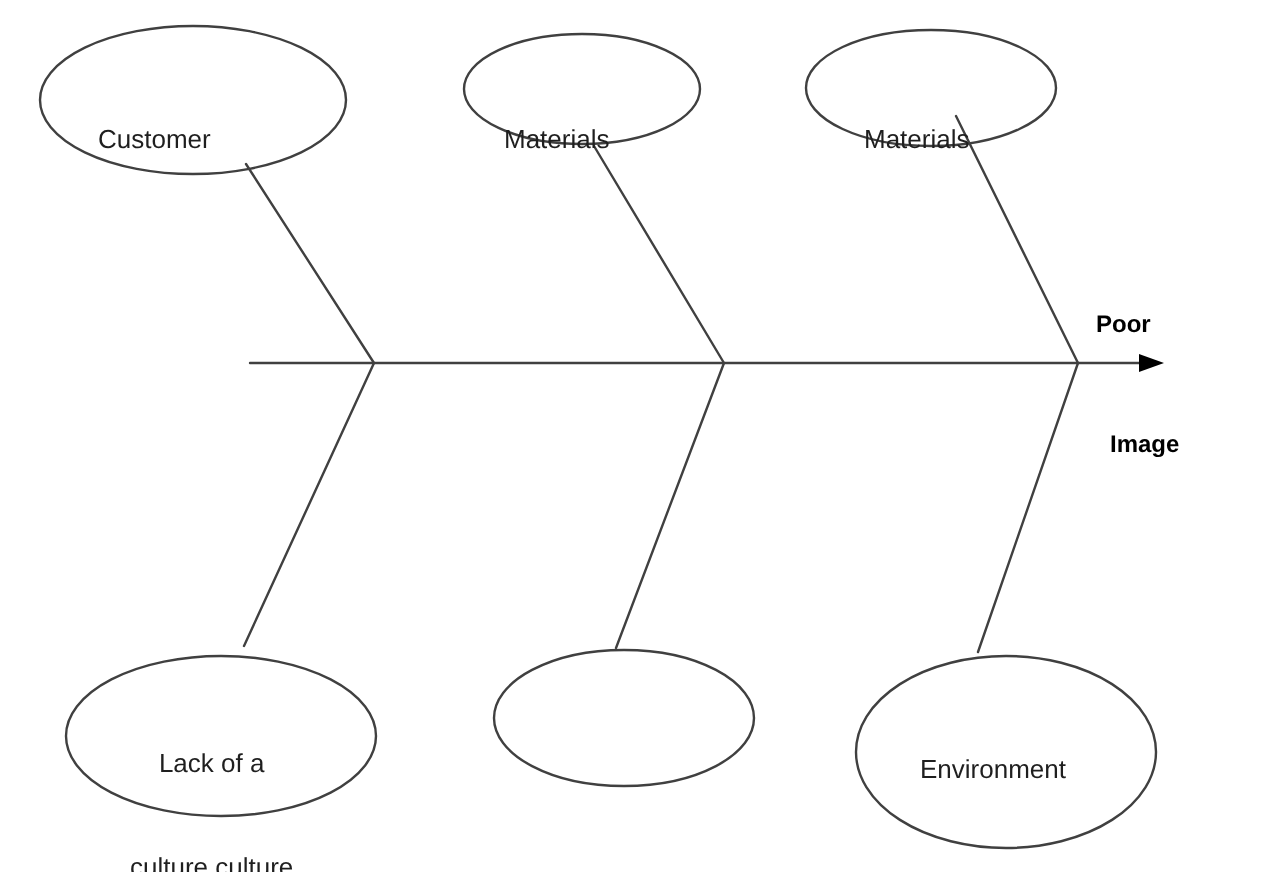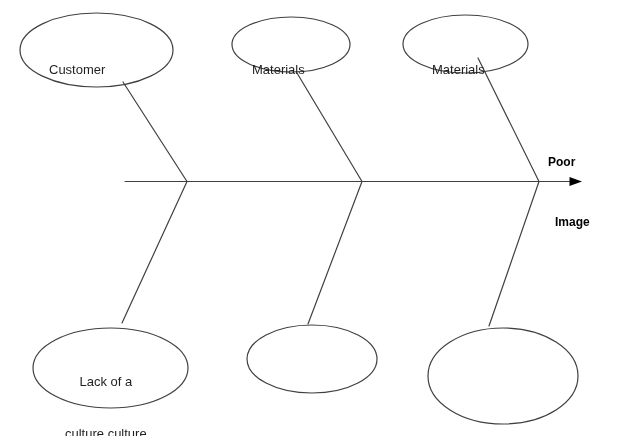--- a/index.html
+++ b/index.html
@@ -71,17 +71,20 @@
   <div class="lbl" style="left:432px; top:28px;">
     <span class="ln">Materials</span>
   </div>
 
   <div class="lbl" style="left:65px; top:340px;text-align:center;">
     <span class="ln">Lack of a</span>
     <span class="ln">culture culture</span>
   </div>
 
 
+  <div class="lbl" style="left:460px; top:343px;">
+    <span class="ln">Environment</span>
+  </div>
 
   <div class="effect" style="left:548px; top:154px;">Poor</div>
   <div class="effect" style="left:555px; top:184px;margin-top:30px;">Image</div>
 
 </div>
 
 </body></html>

